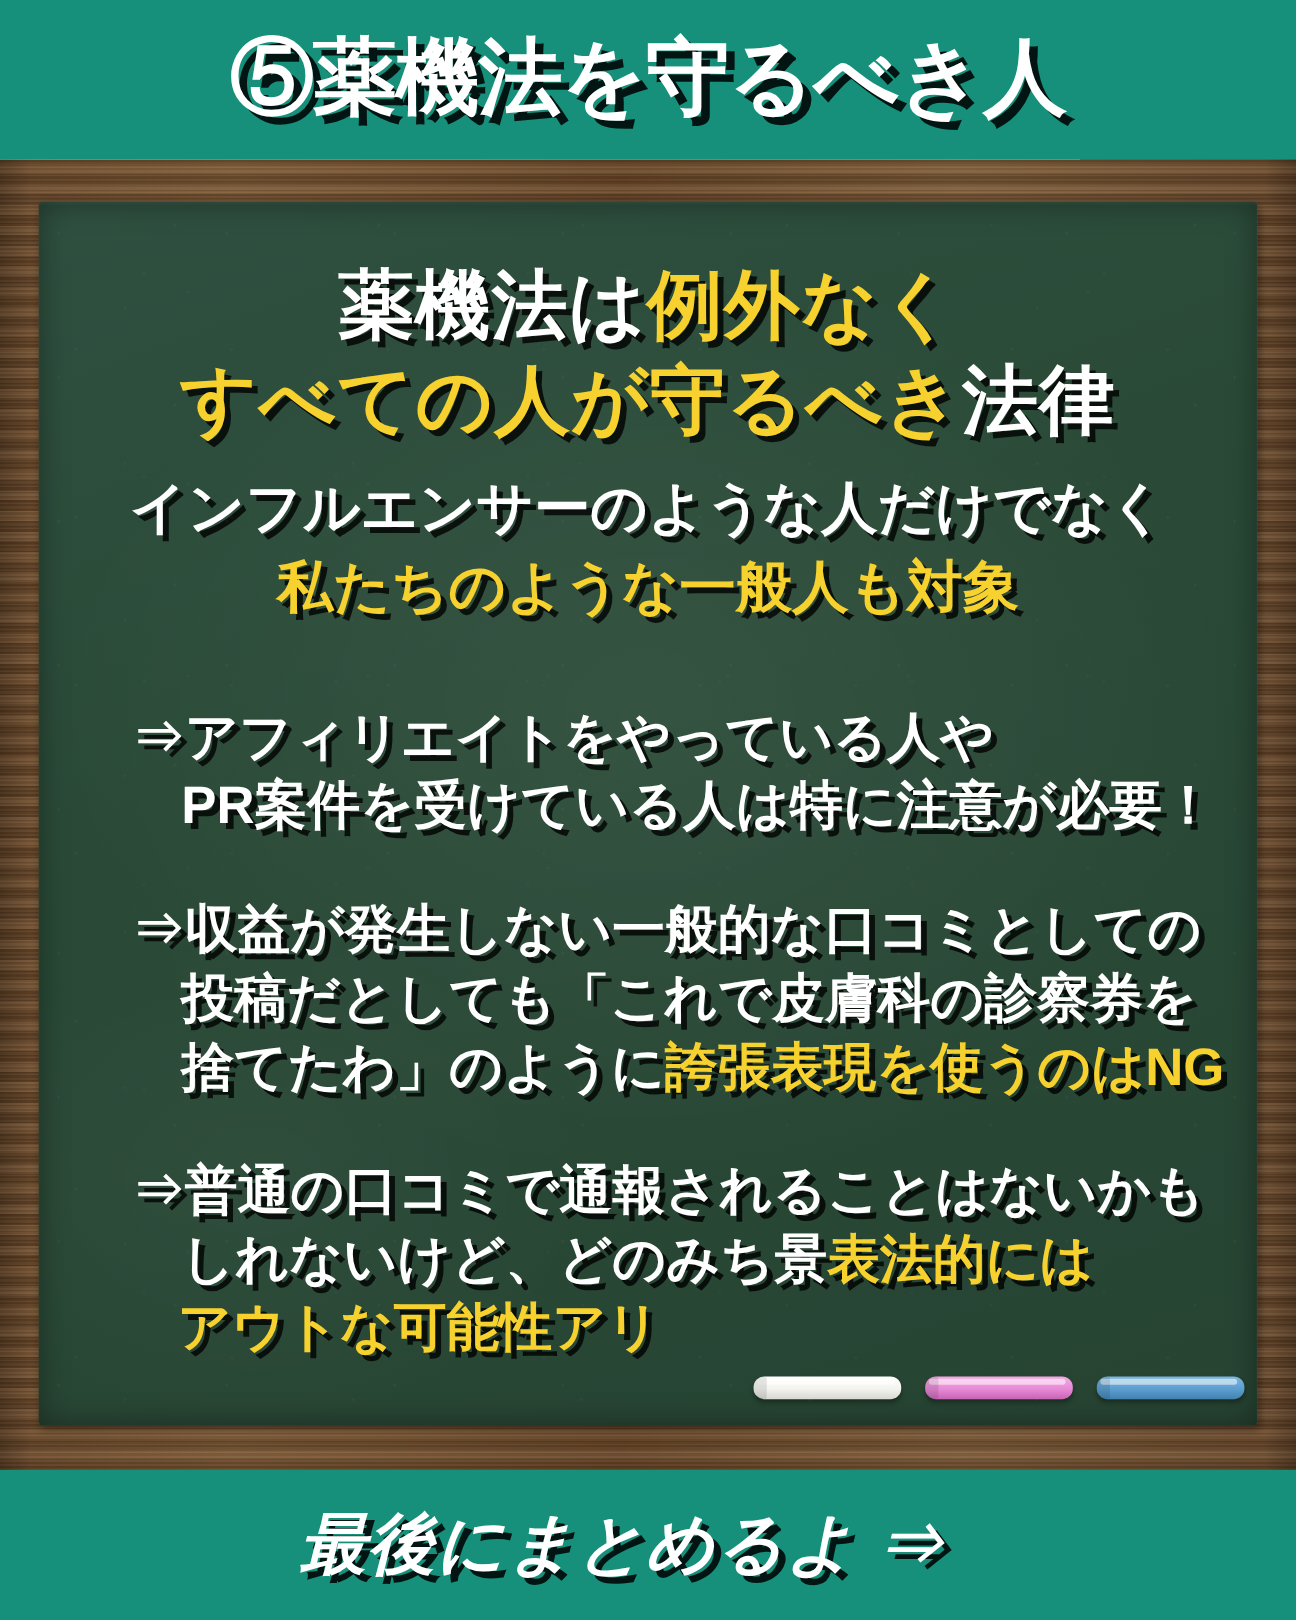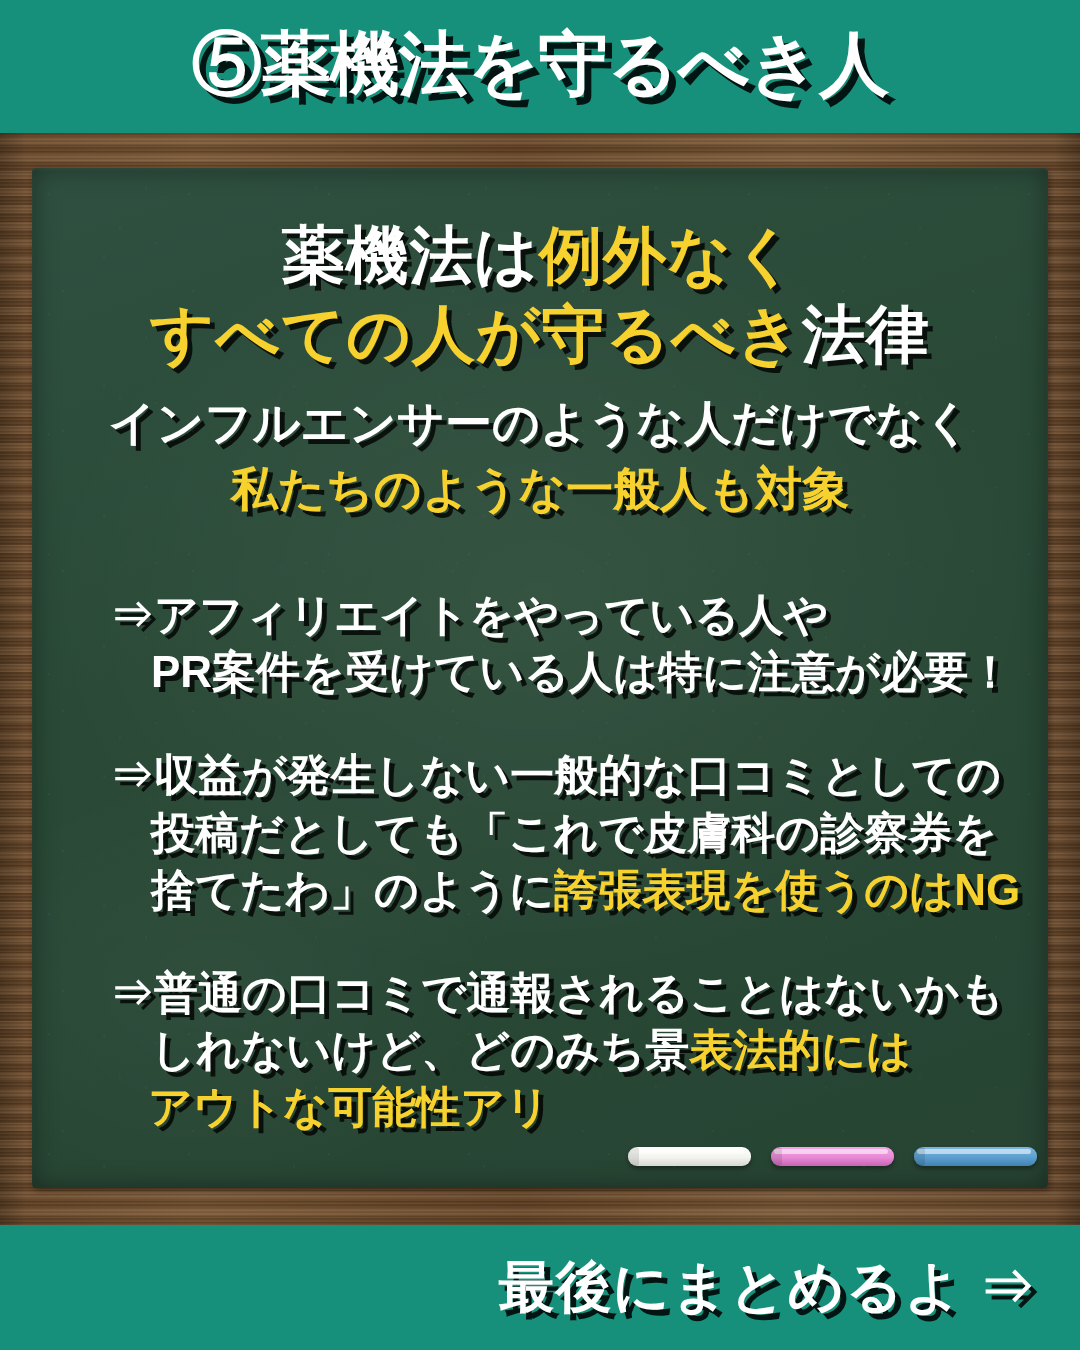--- a/index.html
+++ b/index.html
@@ -157,21 +157,21 @@
     background:rgba(0,0,0,0.10);
   }
   .chalk-white { background:linear-gradient(180deg,#ffffff 0%,#f3f3ef 55%,#d8d8d2 100%); }
   .chalk-pink  { background:linear-gradient(180deg,#f3a8e3 0%,#e88ad6 55%,#c664b4 100%); }
   .chalk-blue  { background:linear-gradient(180deg,#7bb6de 0%,#5b9fd0 55%,#4282b2 100%); }
 
   
   #footer {
     position:absolute; left:0; top:1225px; width:1080px; height:125px;
     background:#16907a;
-    display:flex; align-items:center; justify-content:flex-end;
+    display:flex; align-items:center; justify-content:center;font-style:italic;
   }
   #footer-text {
     font-size:56px; font-weight:bold; color:#ffffff;
     text-shadow:6px 6px 0 rgba(0,0,0,0.85);
     padding-right:44px; white-space:nowrap;
     letter-spacing:1px;
   }
 </style>
 </head>
 <body>

